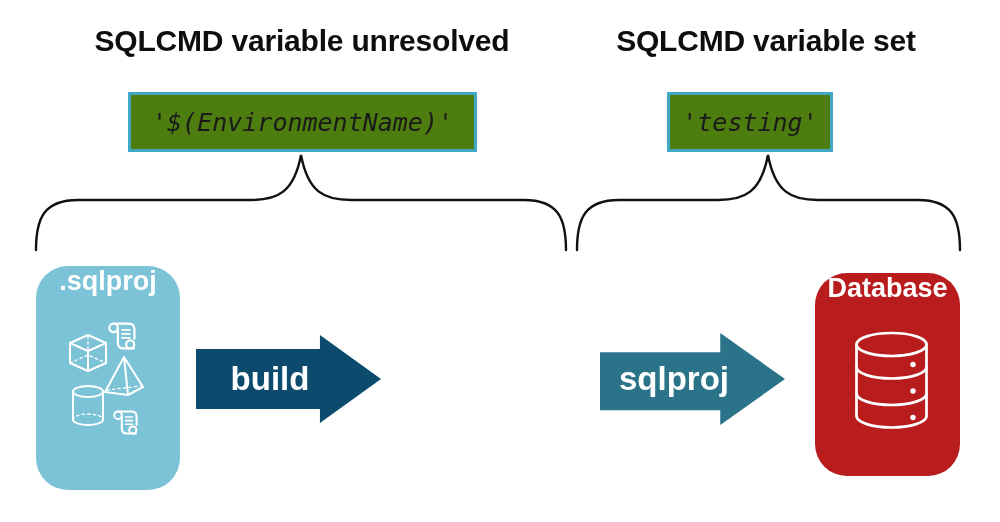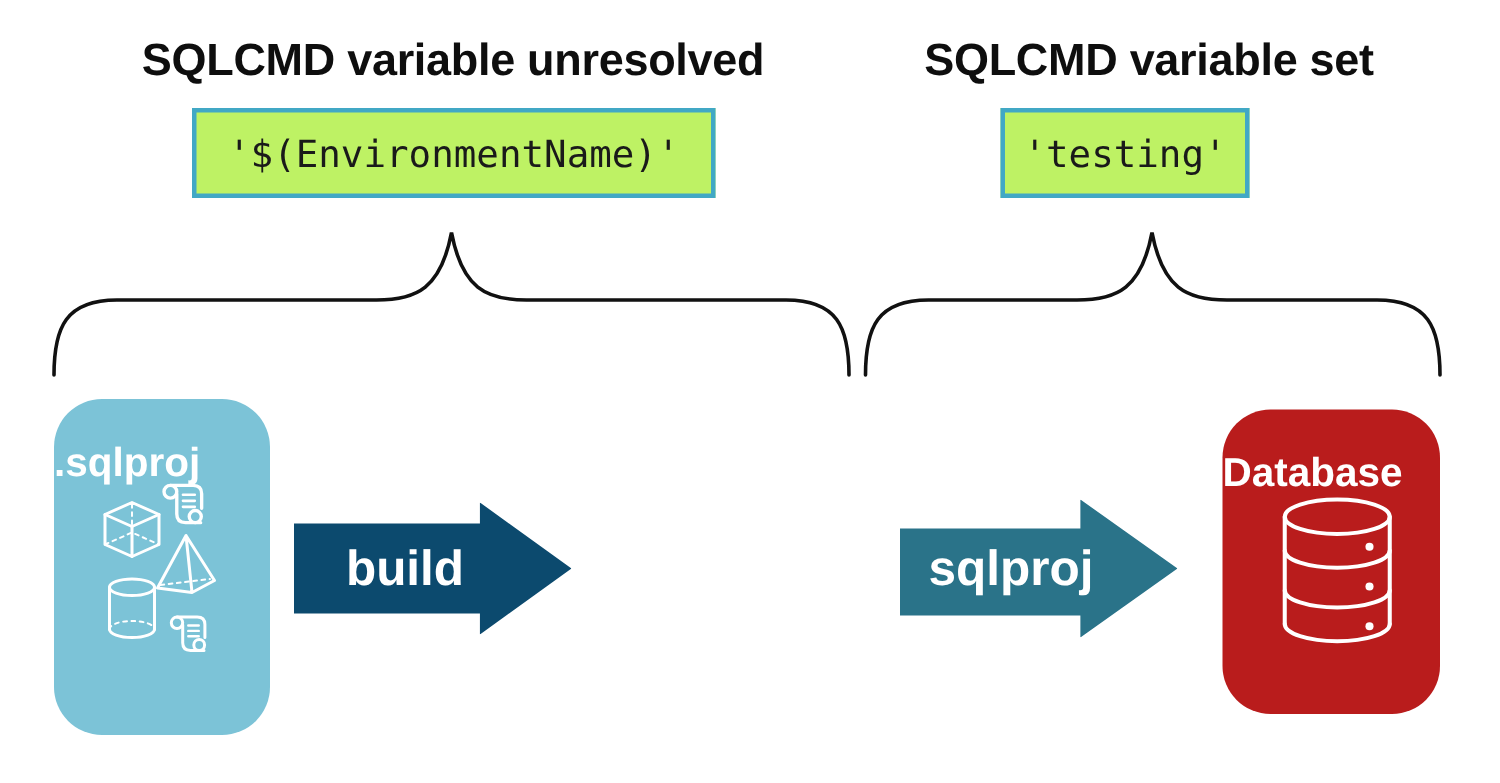--- a/index.html
+++ b/index.html
@@ -11,40 +11,40 @@
   
   .heading{
     position:absolute;top:24px;width:500px;text-align:center;
     font-size:30px;font-weight:700;color:#0e0e0e;letter-spacing:-0.2px;
   }
   #heading-left{left:52px;}
   #heading-right{left:516px;}
 
   
   .code-box{
-    position:absolute;top:72px;height:60px;background:#bef264;
+    position:absolute;top:92px;height:60px;background:#4d7c0f;
     border:3px solid #41a8c5;box-sizing:border-box;
     display:flex;align-items:center;justify-content:center;
-    font-family:"DejaVu Sans Mono",monospace;font-size:25px;color:#1a1a1a;
+    font-family:"DejaVu Sans Mono",monospace;font-size:25px;color:#1a1a1a;font-style:italic;
   }
   #code-box-left{left:128px;width:349px;}
   #code-box-right{left:667px;width:166px;}
 
   
   .brace{position:absolute;top:150px;}
   #brace-left{left:30px;}
   #brace-right{left:572px;}
   .brace path{fill:none;stroke:#111111;stroke-width:2.4;stroke-linecap:round;}
 
   
   .stage{
     position:absolute;border-radius:32px;color:#ffffff;
   }
   .stage .stage-label{
-    position:absolute;top:27px;left:0;width:100%;text-align:left;
+    position:absolute;top:0;left:0;width:100%;text-align:center;
     font-size:27px;font-weight:700;color:#ffffff;
   }
   #stage-sqlproj{left:36px;top:266px;width:144px;height:224px;background:#7cc3d7;}
   #stage-dacpac{left:427px;top:271px;width:145px;height:218px;background:#2f9fbe;}
   #stage-database{left:815px;top:273px;width:145px;height:203px;background:#b91c1c;}
 
   .stage svg{position:absolute;}
   #sqlproj-icon{left:30px;top:54px;}
   #package-icon{left:19px;top:50px;}
   #database-icon{left:38px;top:58px;}

